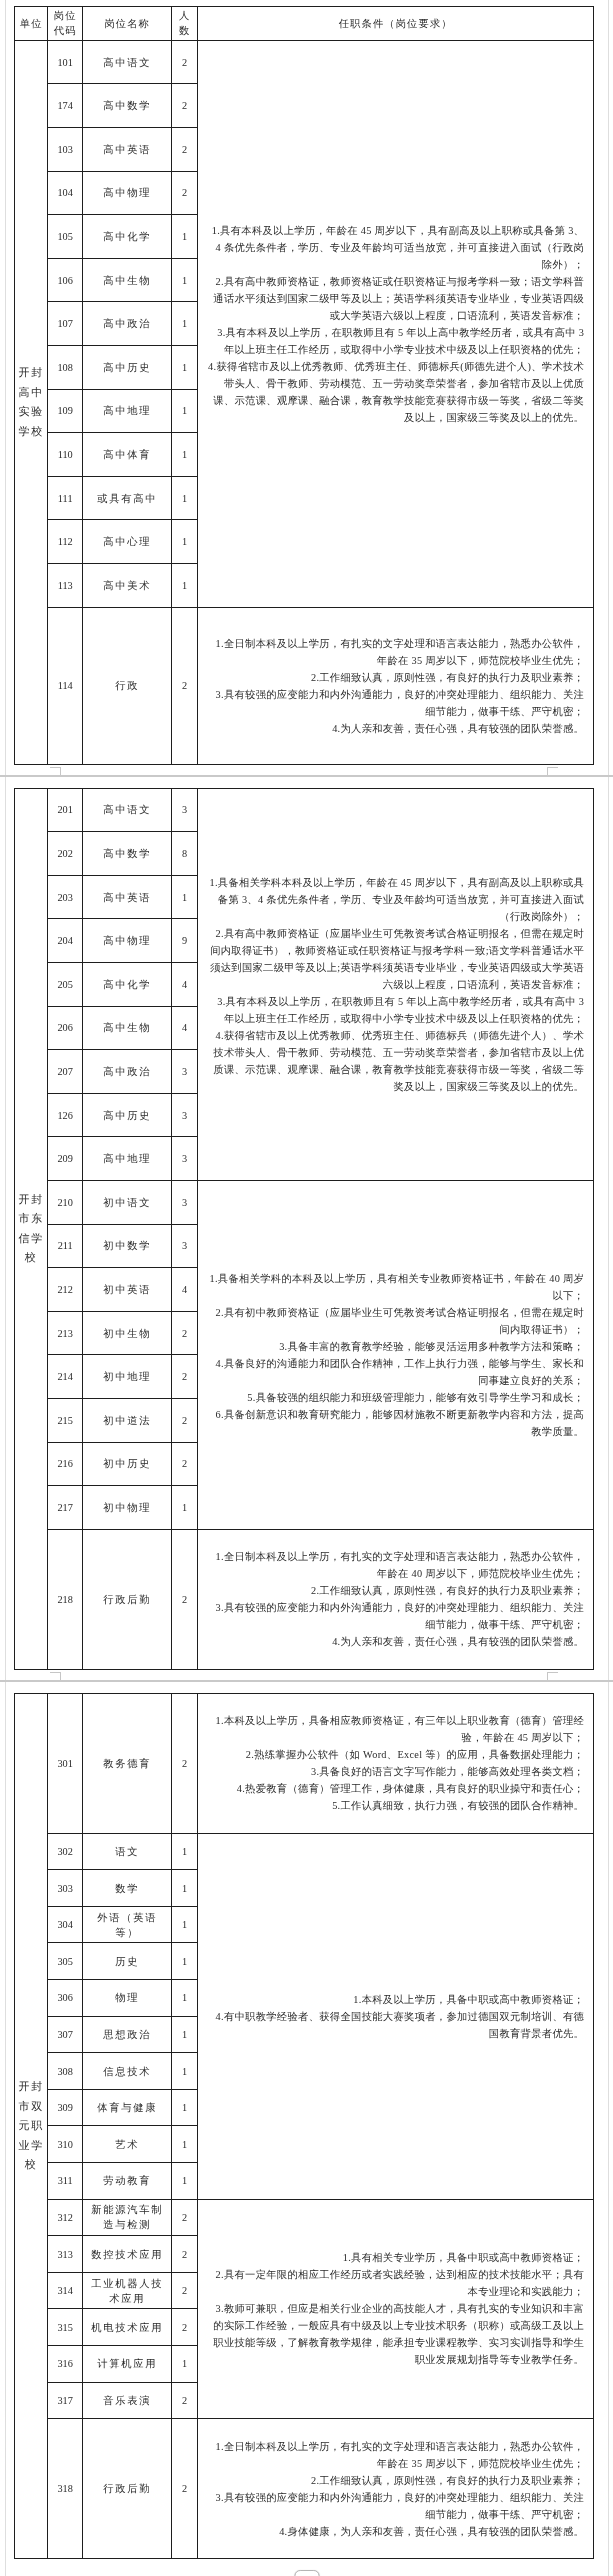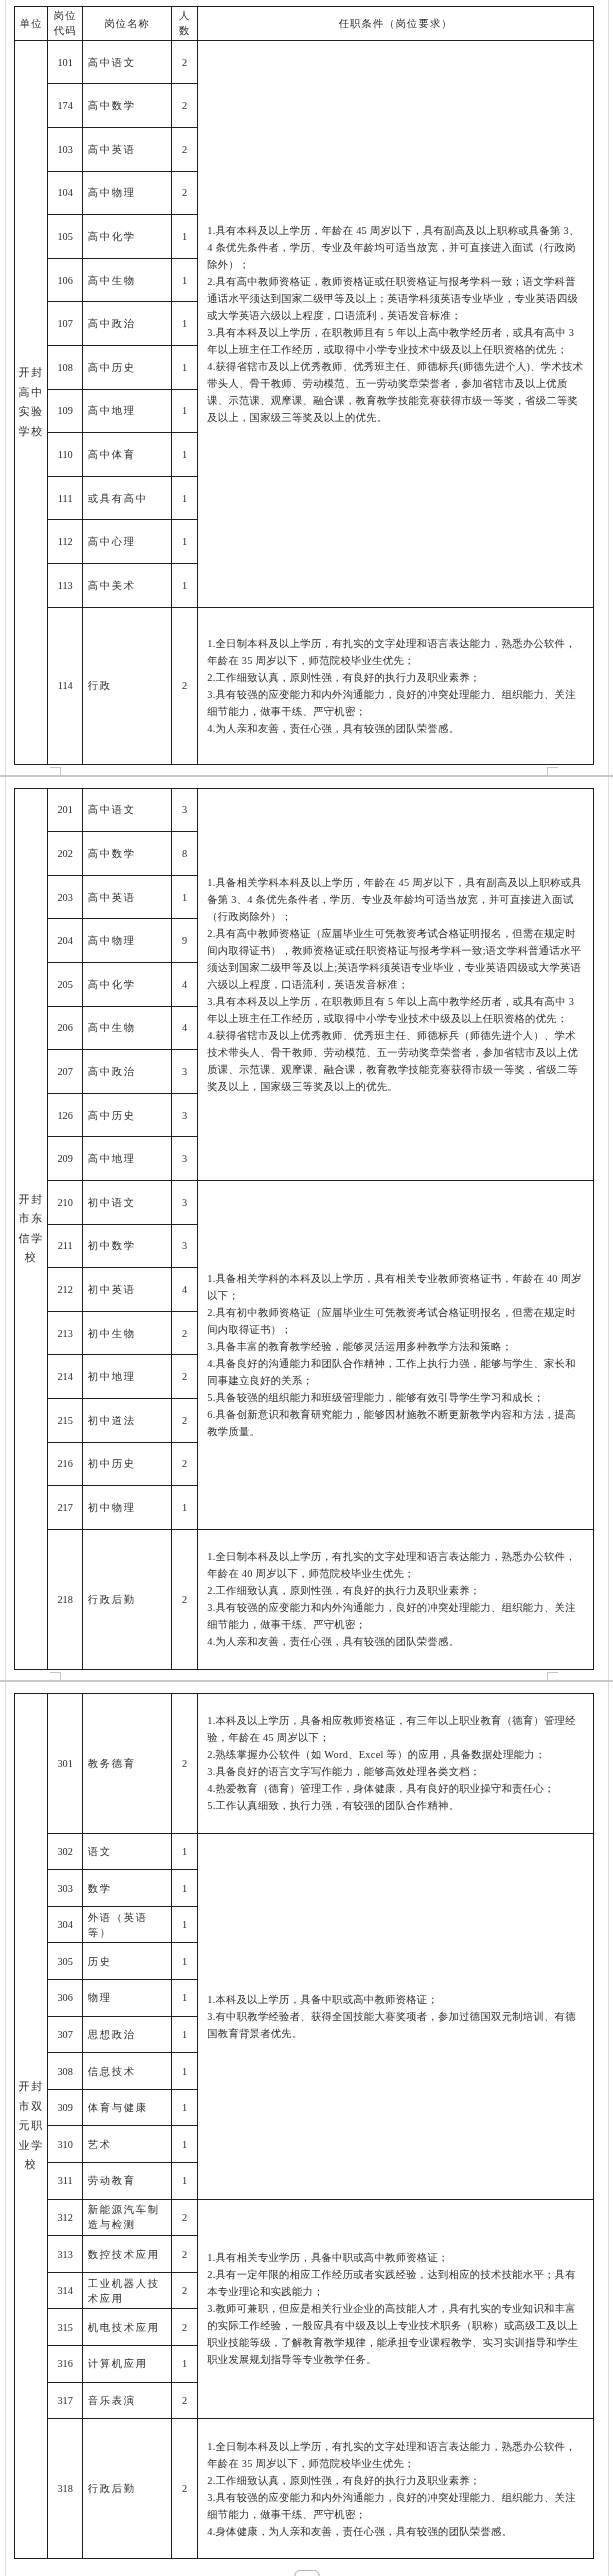--- a/index.html
+++ b/index.html
@@ -9,24 +9,24 @@
   .edge-l { left:4.6px; }
   .edge-r { right:4.6px; }
 
   .tbl-wrap { position:relative; }
   table { border-collapse:collapse; table-layout:fixed; width:579px; margin-left:14.2px; }
   th, td { border:1.1px solid #1e1e1e; vertical-align:middle; background:#fff; }
   col.c-unit{width:33px} col.c-code{width:35px} col.c-name{width:89px} col.c-count{width:26px} col.c-req{width:396px}
 
   thead th { height:31px; font-weight:normal; font-size:10.3px; letter-spacing:1.1px; text-align:center; line-height:15px; padding:1.1px 2.3px; }
   .code-cell { text-align:center; font-size:10.3px; }
-  .name-cell { font-size:10.3px; letter-spacing:1.7px; padding:2.3px 4.6px; line-height:15px; }
+  .name-cell { text-align:center; font-size:10.3px; letter-spacing:1.7px; padding:2.3px 4.6px; line-height:15px; }
   .count-cell { text-align:center; font-size:10.3px; }
   .unit-cell { text-align:center; font-size:11px; letter-spacing:1.7px; line-height:19.4px; padding:3.4px 2.3px; }
-  .req-cell { padding:8px 9px; text-align:left; }
+  .req-cell { padding:8px 9px; text-align:right; }
   .req-item { font-size:10.3px; line-height:17px; letter-spacing:0.3px; }
 
   .t1 tbody td, .t2 tbody td { height:38px; }
   .t3 tbody td { height:31px; }
   .t1 tr.own-req td { height:140px; }
   .t2 tr.own-req td, .t3 tr.own-req td { height:123px; }
 
   .sep { position:relative; width:613px; }
   .sep-sm { height:23px; }
   .sep-lg { height:57px; }
@@ -316,21 +316,21 @@
               <div class="req-item">4.热爱教育（德育）管理工作，身体健康，具有良好的职业操守和责任心；</div>
               <div class="req-item">5.工作认真细致，执行力强，有较强的团队合作精神。</div>
             </td>
           </tr>
           <tr>
             <td class="code-cell">302</td>
             <td class="name-cell">语文</td>
             <td class="count-cell">1</td>
             <td class="req-cell" rowspan="10">
               <div class="req-item">1.本科及以上学历，具备中职或高中教师资格证；</div>
-              <div class="req-item">3.有中职教学经验者、获得全国技能大赛奖项者，参加过德国双元制培训、有德国教育背景者优先。</div>
+              <div class="req-item">4.有中职教学经验者、获得全国技能大赛奖项者，参加过德国双元制培训、有德国教育背景者优先。</div>
             </td>
           </tr>
           <tr>
             <td class="code-cell">303</td>
             <td class="name-cell">数学</td>
             <td class="count-cell">1</td>
           </tr>
           <tr>
             <td class="code-cell">304</td>
             <td class="name-cell">外语（英语等）</td>

